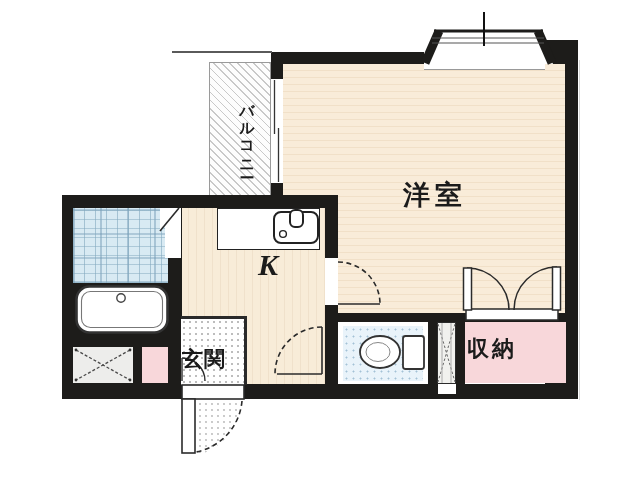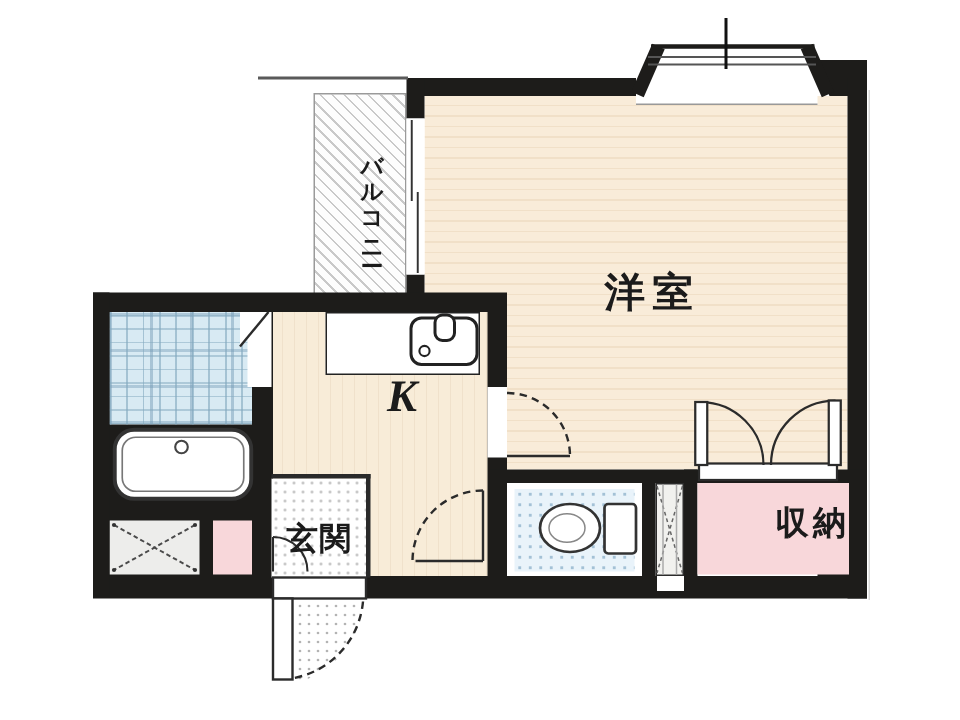--- a/index.html
+++ b/index.html
@@ -171,16 +171,16 @@
       <rect x="182" y="399" width="13" height="54" fill="#ffffff" stroke="#2b2b2b" stroke-width="1.6"></rect>
     </g>
   </svg>
 
   <div class="label label-v" style="left:224px;top:76px;width:32px;height:112px;font-size:15px;letter-spacing:2px;text-align:center;">バルコニー</div>
 
   <div class="label" style="left:345px;top:177px;width:180px;text-align:center;font-size:27px;letter-spacing:5px;">洋室</div>
 
   <div class="label" style="left:258px;top:248px;font-size:30px;font-style:italic;font-weight:600;font-family:'Liberation Serif','DejaVu Serif',serif;">K</div>
 
-  <div class="label" style="left:182px;top:345px;width:62px;text-align:center;font-size:21px;letter-spacing:1px;">玄関</div>
+  <div class="label" style="left:182px;top:345px;width:42px;text-align:center;font-size:21px;letter-spacing:1px;">玄関</div>
 
-  <div class="label" style="left:467px;top:334px;width:100px;text-align:right;font-size:22px;letter-spacing:3px;">収納</div>
+  <div class="label" style="left:467px;top:334px;width:100px;text-align:left;font-size:22px;letter-spacing:3px;">収納</div>
 </div>
 
 </body></html>

